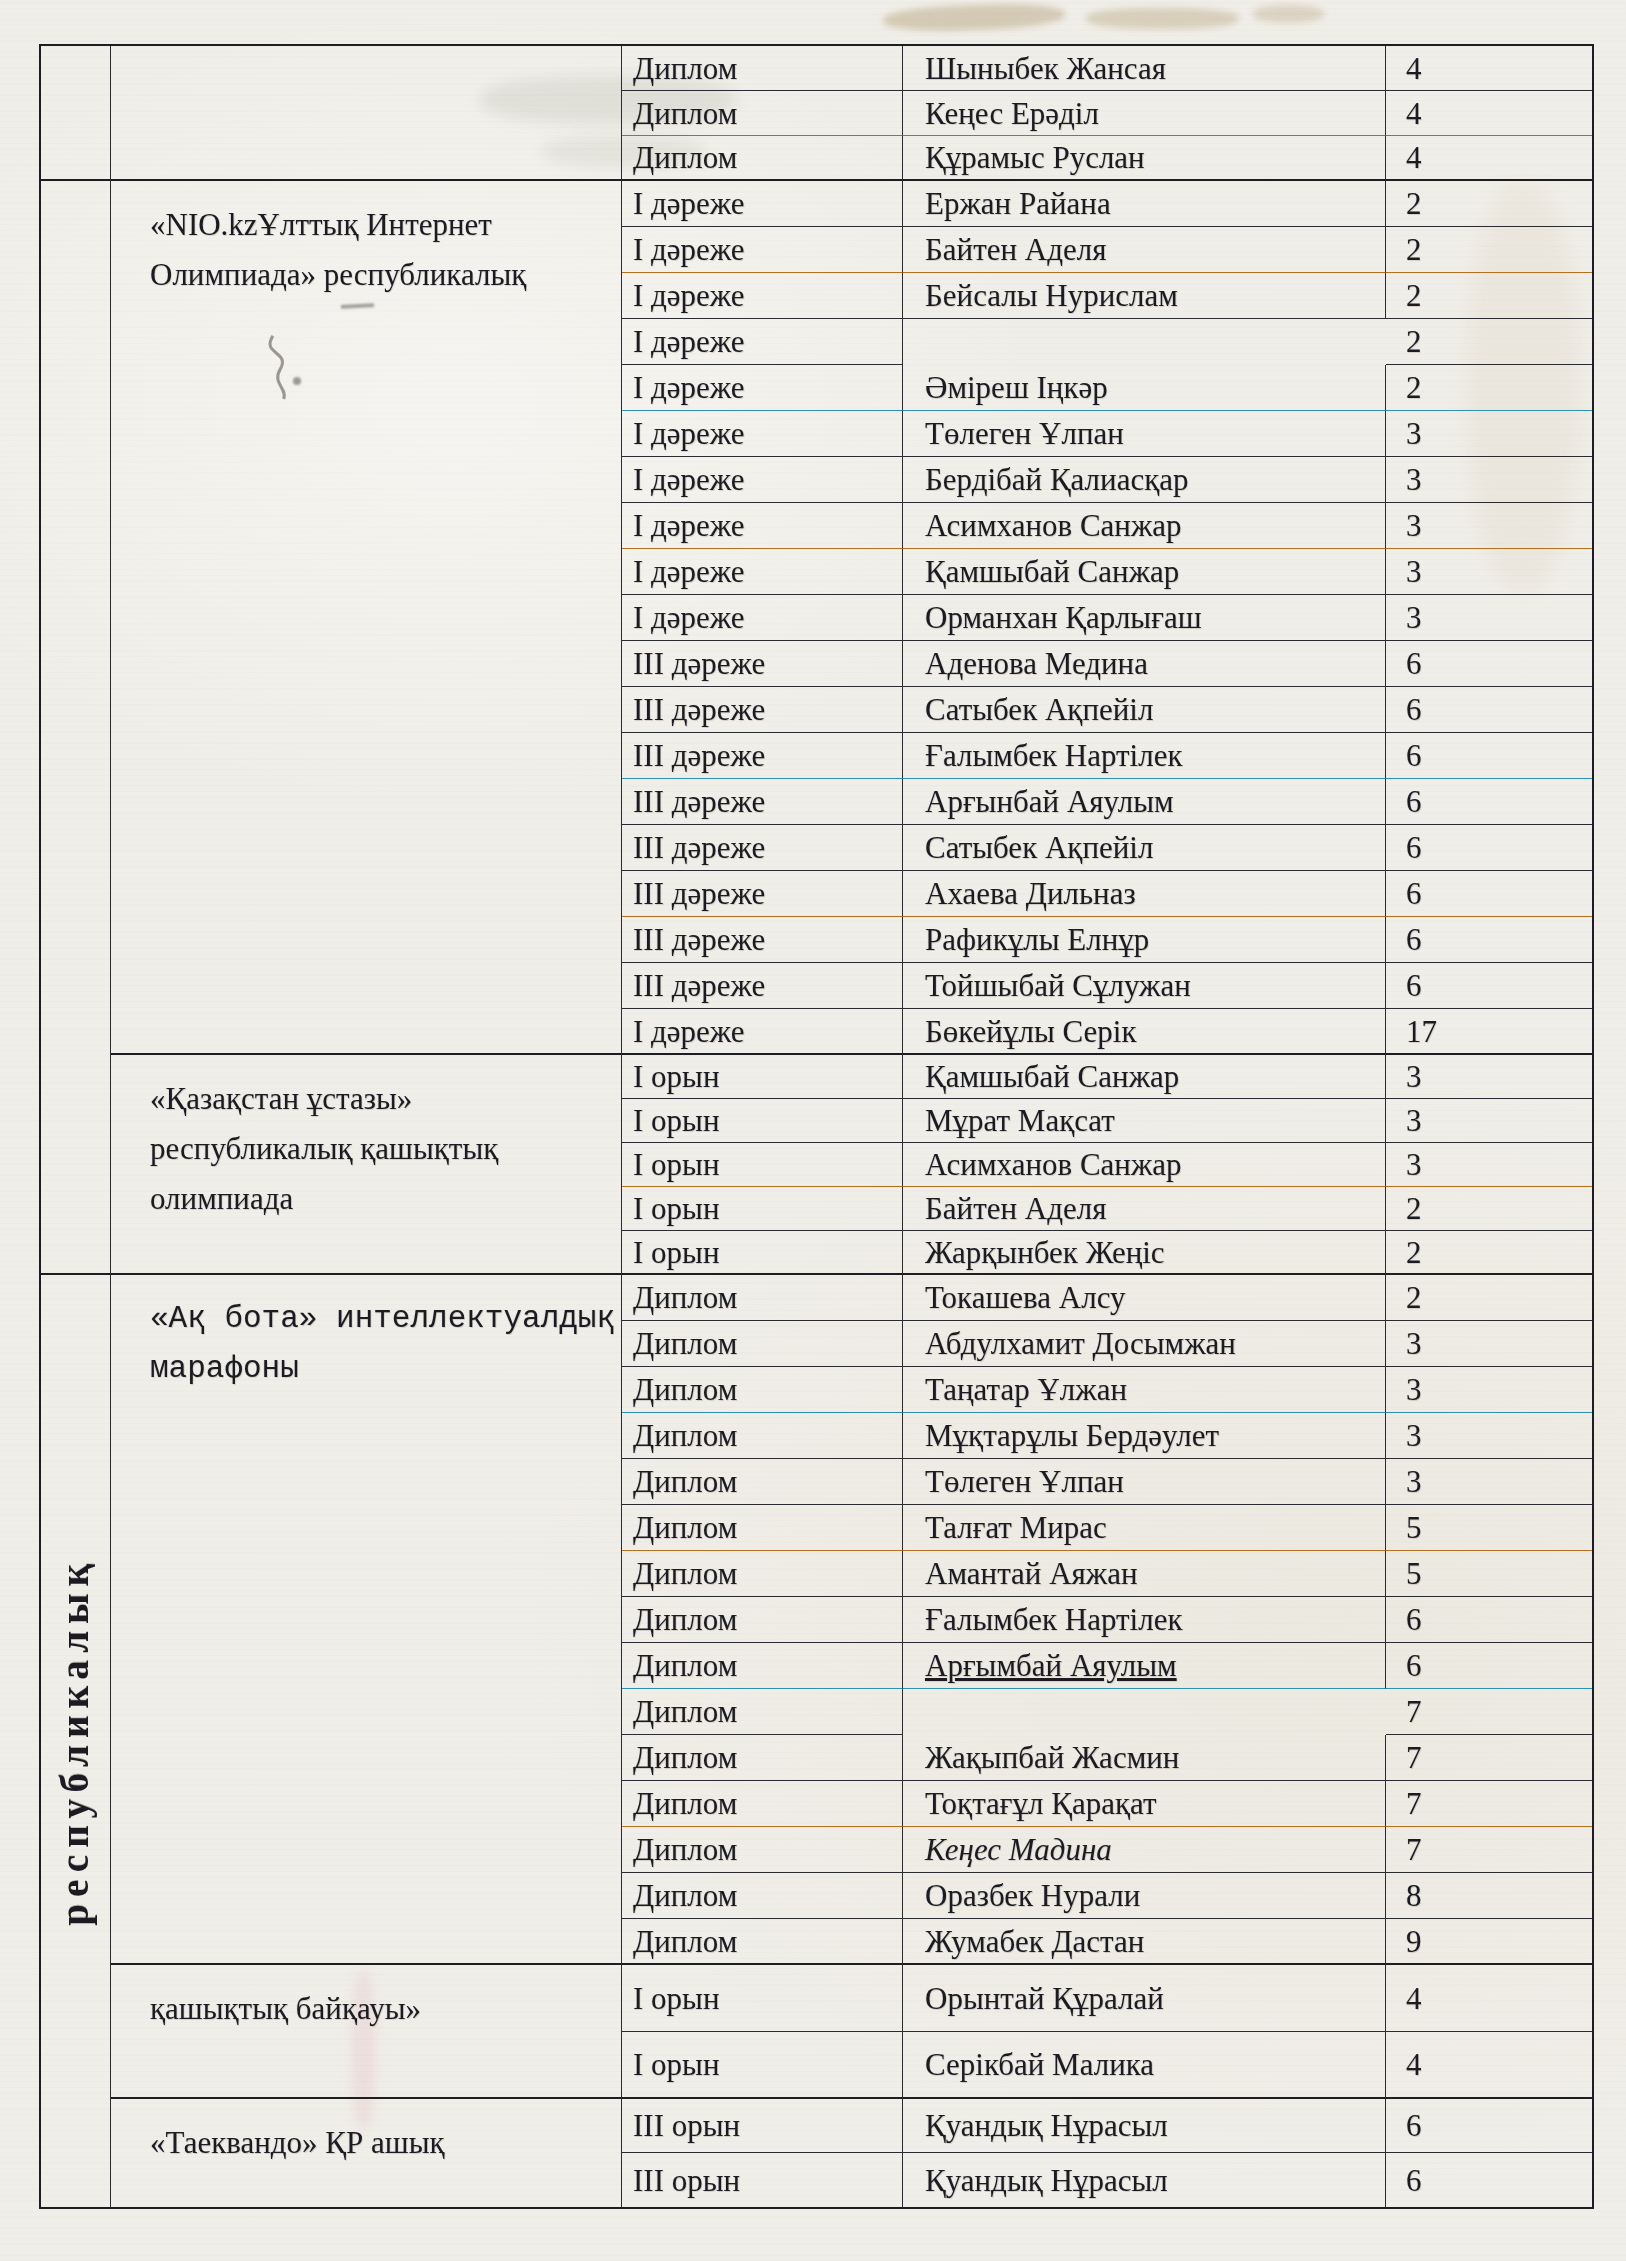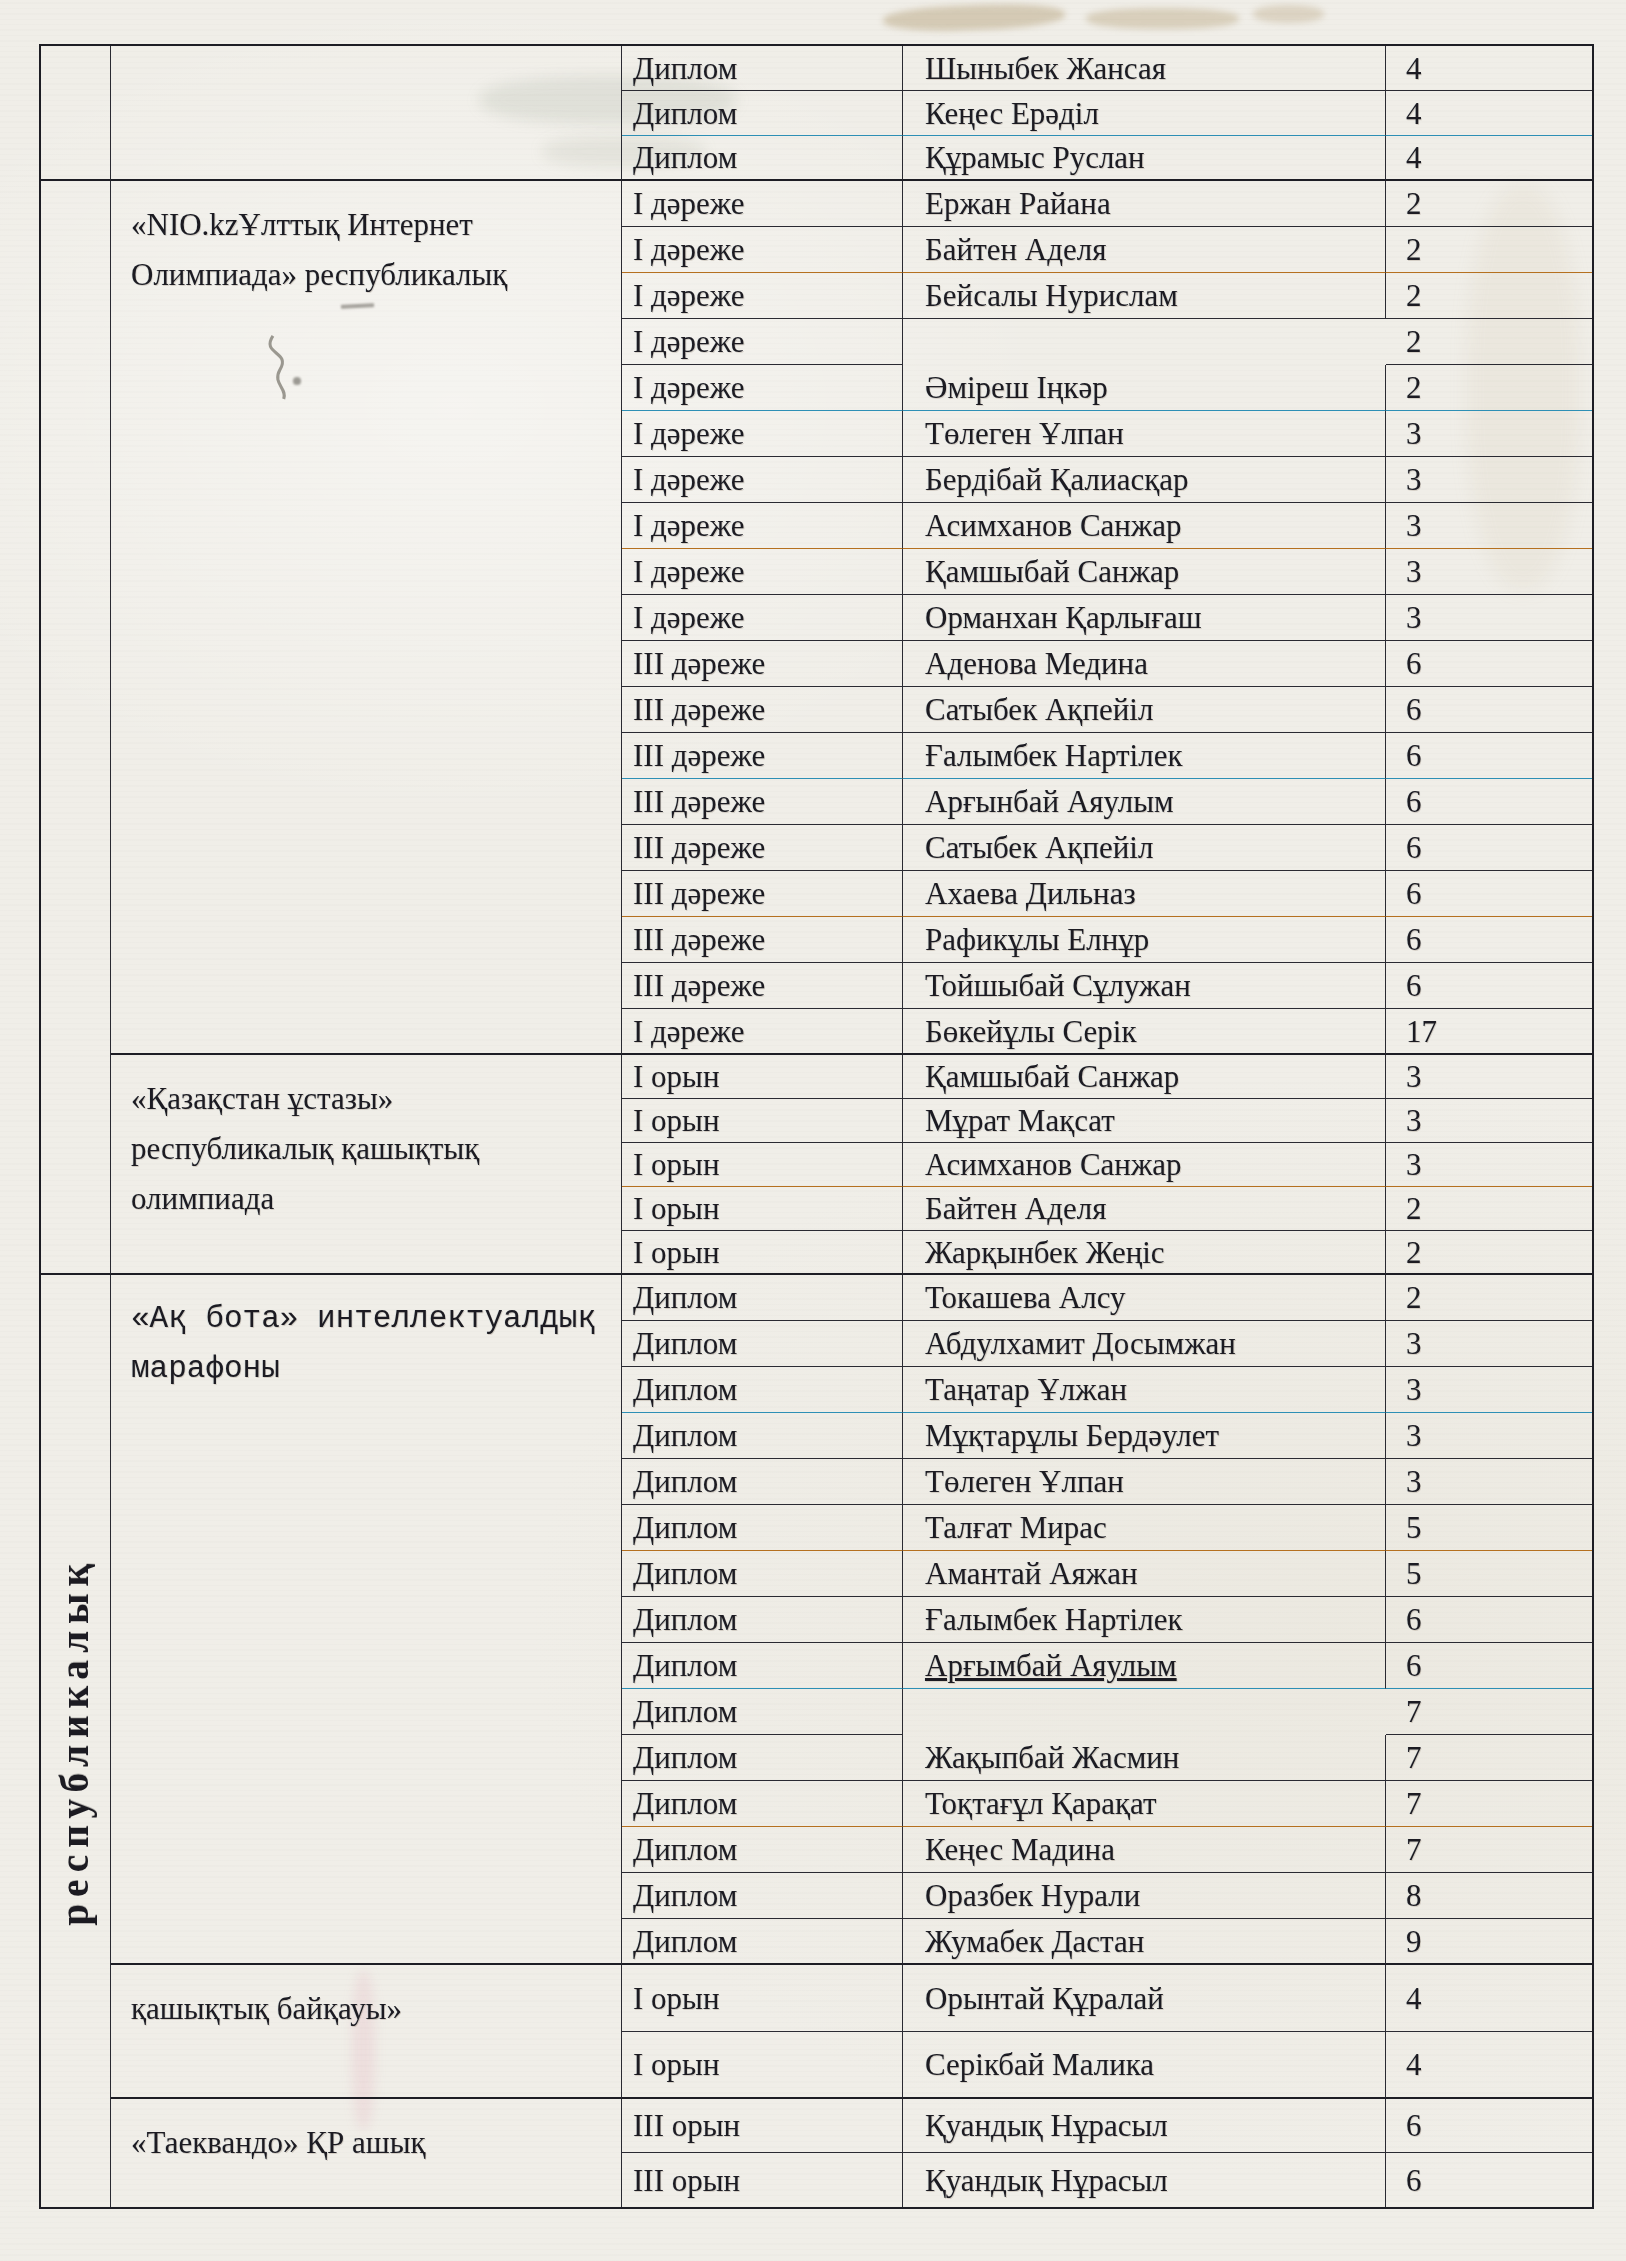--- a/index.html
+++ b/index.html
@@ -28,21 +28,21 @@
     text-shadow:0.8px 0.8px 0 rgba(70,45,20,.16), -0.8px 0 0 rgba(40,120,160,.10);
     overflow:visible;white-space:nowrap;
   }
   .no-r{border-right:none;}
   .sec-end{border-bottom:2.3px solid var(--line-heavy,#1d1d24);}
   .final{border-bottom:none;}
   .award-cell{padding-left:11px;}
   .name-cell{padding-left:22px;}
   .count-cell{padding-left:20px;}
   .comp-cell{display:block;padding:18.6px 6.2px 0 20px;line-height:1.62;font-size:31px;}
-  .comp-line{white-space:nowrap;}
+  .comp-line{white-space:nowrap;margin-left:19px;}
   .cat-cell{justify-content:center;}
   .vlabel{
     writing-mode:vertical-rl;transform:rotate(180deg) translateX(1.5px);
     font-weight:bold;font-size:39px;letter-spacing:7px;
     text-shadow:0.8px 0.8px 0 rgba(0,0,0,.25);
   }
   
   .g{position:absolute;border-radius:45%;pointer-events:none;}
   .g-top1{left:883px;top:5.4px;width:182px;height:25px;background:rgba(150,119,62,.30);filter:blur(3.1px);transform:rotate(-2deg);}
   .g-top2{left:1086px;top:7.7px;width:153px;height:21px;background:rgba(150,119,62,.26);filter:blur(3.1px);}
@@ -200,21 +200,21 @@
     <div class="cell count-cell no-r" style="grid-area: 36 / 5; border-bottom-color: rgb(45, 143, 181);">6</div>
     <div class="cell award-cell" style="grid-area: 37 / 3; border-bottom-color: rgb(42, 42, 50);">Диплом</div>
     <div class="cell count-cell no-r" style="grid-area: 37 / 5; border-bottom-color: rgb(42, 42, 50);">7</div>
     <div class="cell award-cell" style="grid-area: 38 / 3; border-bottom-color: rgb(42, 42, 50);">Диплом</div>
     <div class="cell name-cell" style="grid-area: 38 / 4; border-bottom-color: rgb(42, 42, 50);">Жақыпбай Жасмин</div>
     <div class="cell count-cell no-r" style="grid-area: 38 / 5; border-bottom-color: rgb(42, 42, 50);">7</div>
     <div class="cell award-cell" style="grid-area: 39 / 3; border-bottom-color: rgb(181, 112, 31);">Диплом</div>
     <div class="cell name-cell" style="grid-area: 39 / 4; border-bottom-color: rgb(181, 112, 31);">Тоқтағұл Қарақат</div>
     <div class="cell count-cell no-r" style="grid-area: 39 / 5; border-bottom-color: rgb(181, 112, 31);">7</div>
     <div class="cell award-cell" style="grid-area: 40 / 3; border-bottom-color: rgb(42, 42, 50);">Диплом</div>
-    <div class="cell name-cell" style="grid-area: 40 / 4; border-bottom-color: rgb(42, 42, 50);">Кеңес Мадина</div>
+    <div class="cell name-cell" style="grid-area: 40 / 4; border-bottom-color: rgb(42, 42, 50); font-style: italic;">Кеңес Мадина</div>
     <div class="cell count-cell no-r" style="grid-area: 40 / 5; border-bottom-color: rgb(42, 42, 50);">7</div>
     <div class="cell award-cell" style="grid-area: 41 / 3; border-bottom-color: rgb(42, 42, 50);">Диплом</div>
     <div class="cell name-cell" style="grid-area: 41 / 4; border-bottom-color: rgb(42, 42, 50);">Оразбек Нурали</div>
     <div class="cell count-cell no-r" style="grid-area: 41 / 5; border-bottom-color: rgb(42, 42, 50);">8</div>
     <div class="cell award-cell sec-end" style="grid-area: 42 / 3;">Диплом</div>
     <div class="cell name-cell sec-end" style="grid-area: 42 / 4;">Жумабек Дастан</div>
     <div class="cell count-cell no-r sec-end" style="grid-area: 42 / 5;">9</div>
     <div class="cell comp-cell sec-end" style="grid-area: 43 / 2 / span 2;">
       <div class="comp-line">қашықтық байқауы»</div>
     </div>

